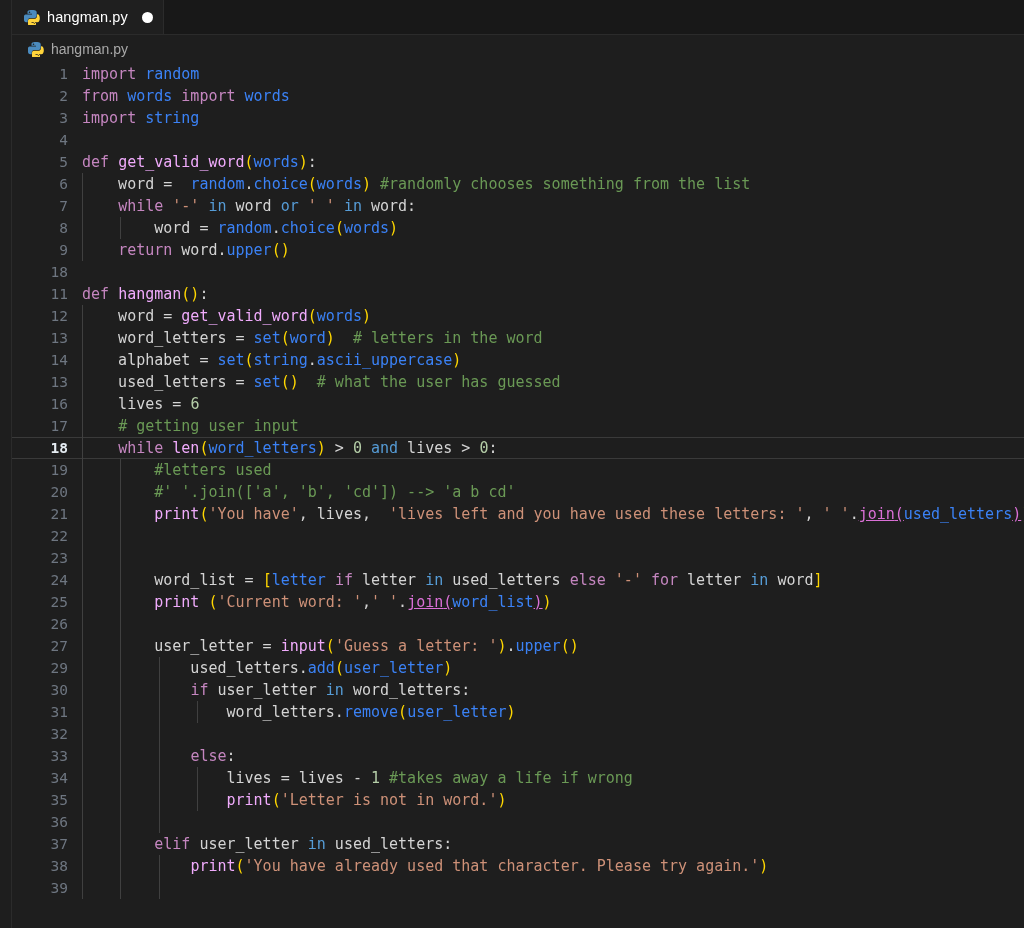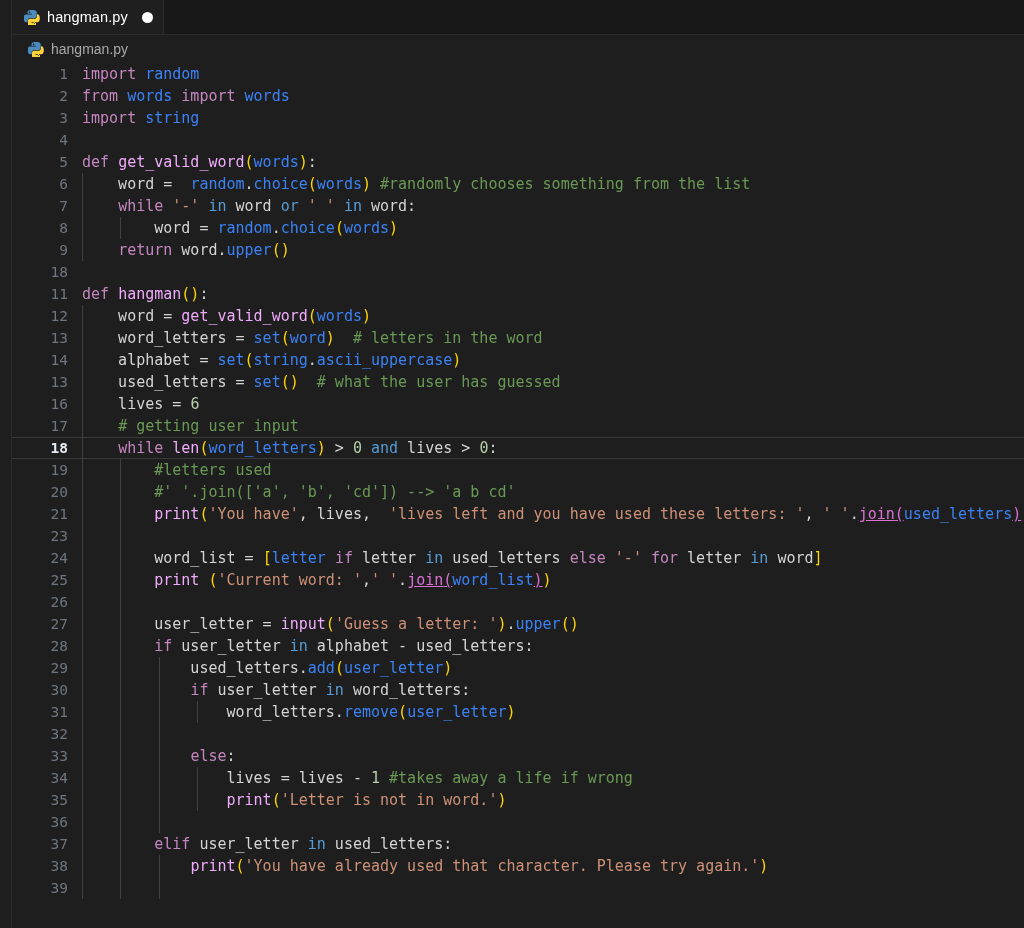--- a/index.html
+++ b/index.html
@@ -218,26 +218,26 @@
         <div class="line"><span class="ln">12</span><span class="guides"><span class="guide" style="left: 0px;"></span></span><span class="ltext"><span class="t-op">    word = </span><span class="t-fn">get_valid_word</span><span class="t-p0">(</span><span class="t-var">words</span><span class="t-p0">)</span></span></div>
         <div class="line"><span class="ln">13</span><span class="guides"><span class="guide" style="left: 0px;"></span></span><span class="ltext"><span class="t-op">    word_letters = </span><span class="t-builtin">set</span><span class="t-p0">(</span><span class="t-var">word</span><span class="t-p0">)</span><span class="t-op">  </span><span class="t-cmt"># letters in the word</span></span></div>
         <div class="line"><span class="ln">14</span><span class="guides"><span class="guide" style="left: 0px;"></span></span><span class="ltext"><span class="t-op">    alphabet = </span><span class="t-builtin">set</span><span class="t-p0">(</span><span class="t-var">string</span><span class="t-op">.</span><span class="t-var">ascii_uppercase</span><span class="t-p0">)</span></span></div>
         <div class="line"><span class="ln">13</span><span class="guides"><span class="guide" style="left: 0px;"></span></span><span class="ltext"><span class="t-op">    used_letters = </span><span class="t-builtin">set</span><span class="t-p0">()</span><span class="t-op">  </span><span class="t-cmt"># what the user has guessed</span></span></div>
         <div class="line"><span class="ln">16</span><span class="guides"><span class="guide" style="left: 0px;"></span></span><span class="ltext"><span class="t-op">    lives = </span><span class="t-num">6</span></span></div>
         <div class="line"><span class="ln">17</span><span class="guides"><span class="guide" style="left: 0px;"></span></span><span class="ltext"><span class="t-op">    </span><span class="t-cmt"># getting user input</span></span></div>
         <div class="line active"><span class="ln">18</span><span class="guides"><span class="guide" style="left: 0px;"></span></span><span class="ltext"><span class="t-op">    </span><span class="t-kw">while</span><span class="t-op"> </span><span class="t-fn">len</span><span class="t-p0">(</span><span class="t-var">word_letters</span><span class="t-p0">)</span><span class="t-op"> &gt; </span><span class="t-num">0</span><span class="t-op"> </span><span class="t-ctrl">and</span><span class="t-op"> lives &gt; </span><span class="t-num">0</span><span class="t-op">:</span></span></div>
         <div class="line"><span class="ln">19</span><span class="guides"><span class="guide" style="left: 0px;"></span><span class="guide" style="left: 38.4px;"></span></span><span class="ltext"><span class="t-op">        </span><span class="t-cmt">#letters used</span></span></div>
         <div class="line"><span class="ln">20</span><span class="guides"><span class="guide" style="left: 0px;"></span><span class="guide" style="left: 38.4px;"></span></span><span class="ltext"><span class="t-op">        </span><span class="t-cmt">#' '.join(['a', 'b', 'cd']) --&gt; 'a b cd'</span></span></div>
         <div class="line"><span class="ln">21</span><span class="guides"><span class="guide" style="left: 0px;"></span><span class="guide" style="left: 38.4px;"></span></span><span class="ltext"><span class="t-op">        </span><span class="t-fn">print</span><span class="t-p0">(</span><span class="t-str">'You have'</span><span class="t-op">, lives,  </span><span class="t-str">'lives left and you have used these letters: '</span><span class="t-op">, </span><span class="t-str">' '</span><span class="t-op">.</span><span class="t-p1">join</span><span class="t-p1">(</span><span class="t-var">used_letters</span><span class="t-p1">)</span><span class="t-p0">)</span></span></div>
+        <div class="line"><span class="ln">22</span><span class="guides"><span class="guide" style="left: 0px;"></span><span class="guide" style="left: 38.4px;"></span></span><span class="ltext"></span></div>
         <div class="line"><span class="ln">23</span><span class="guides"><span class="guide" style="left: 0px;"></span><span class="guide" style="left: 38.4px;"></span></span></div>
         <div class="line"><span class="ln">24</span><span class="guides"><span class="guide" style="left: 0px;"></span><span class="guide" style="left: 38.4px;"></span></span><span class="ltext"><span class="t-op">        word_list = </span><span class="t-p0">[</span><span class="t-var">letter</span><span class="t-op"> </span><span class="t-kw">if</span><span class="t-op"> letter </span><span class="t-ctrl">in</span><span class="t-op"> used_letters </span><span class="t-kw">else</span><span class="t-op"> </span><span class="t-str">'-'</span><span class="t-op"> </span><span class="t-kw">for</span><span class="t-op"> letter </span><span class="t-ctrl">in</span><span class="t-op"> word</span><span class="t-p0">]</span></span></div>
         <div class="line"><span class="ln">25</span><span class="guides"><span class="guide" style="left: 0px;"></span><span class="guide" style="left: 38.4px;"></span></span><span class="ltext"><span class="t-op">        </span><span class="t-fn">print</span><span class="t-op"> </span><span class="t-p0">(</span><span class="t-str">'Current word: '</span><span class="t-op">,</span><span class="t-str">' '</span><span class="t-op">.</span><span class="t-p1">join</span><span class="t-p1">(</span><span class="t-var">word_list</span><span class="t-p1">)</span><span class="t-p0">)</span></span></div>
         <div class="line"><span class="ln">26</span><span class="guides"><span class="guide" style="left: 0px;"></span><span class="guide" style="left: 38.4px;"></span></span><span class="ltext"></span></div>
         <div class="line"><span class="ln">27</span><span class="guides"><span class="guide" style="left: 0px;"></span><span class="guide" style="left: 38.4px;"></span></span><span class="ltext"><span class="t-op">        user_letter = </span><span class="t-fn">input</span><span class="t-p0">(</span><span class="t-str">'Guess a letter: '</span><span class="t-p0">)</span><span class="t-op">.</span><span class="t-var">upper</span><span class="t-p0">()</span></span></div>
-        <div class="line"><span class="ln">28</span><span class="guides"><span class="guide" style="left: 0px;"></span><span class="guide" style="left: 38.4px;"></span></span><span class="ltext"><span class="t-op">        </span><span class="t-kw">if</span><span class="t-op"> user_letter </span><span class="t-ctrl">in</span><span class="t-op"> alphabet - used_letters:</span></span></div>
         <div class="line"><span class="ln">29</span><span class="guides"><span class="guide" style="left: 0px;"></span><span class="guide" style="left: 38.4px;"></span><span class="guide" style="left: 76.8px;"></span></span><span class="ltext"><span class="t-op">            used_letters.</span><span class="t-var">add</span><span class="t-p0">(</span><span class="t-var">user_letter</span><span class="t-p0">)</span></span></div>
         <div class="line"><span class="ln">30</span><span class="guides"><span class="guide" style="left: 0px;"></span><span class="guide" style="left: 38.4px;"></span><span class="guide" style="left: 76.8px;"></span></span><span class="ltext"><span class="t-op">            </span><span class="t-kw">if</span><span class="t-op"> user_letter </span><span class="t-ctrl">in</span><span class="t-op"> word_letters:</span></span></div>
         <div class="line"><span class="ln">31</span><span class="guides"><span class="guide" style="left: 0px;"></span><span class="guide" style="left: 38.4px;"></span><span class="guide" style="left: 76.8px;"></span><span class="guide" style="left: 115.2px;"></span></span><span class="ltext"><span class="t-op">                word_letters.</span><span class="t-var">remove</span><span class="t-p0">(</span><span class="t-var">user_letter</span><span class="t-p0">)</span></span></div>
         <div class="line"><span class="ln">32</span><span class="guides"><span class="guide" style="left: 0px;"></span><span class="guide" style="left: 38.4px;"></span><span class="guide" style="left: 76.8px;"></span></span><span class="ltext"></span></div>
         <div class="line"><span class="ln">33</span><span class="guides"><span class="guide" style="left: 0px;"></span><span class="guide" style="left: 38.4px;"></span><span class="guide" style="left: 76.8px;"></span></span><span class="ltext"><span class="t-op">            </span><span class="t-kw">else</span><span class="t-op">:</span></span></div>
         <div class="line"><span class="ln">34</span><span class="guides"><span class="guide" style="left: 0px;"></span><span class="guide" style="left: 38.4px;"></span><span class="guide" style="left: 76.8px;"></span><span class="guide" style="left: 115.2px;"></span></span><span class="ltext"><span class="t-op">                lives = lives - </span><span class="t-num">1</span><span class="t-op"> </span><span class="t-cmt">#takes away a life if wrong</span></span></div>
         <div class="line"><span class="ln">35</span><span class="guides"><span class="guide" style="left: 0px;"></span><span class="guide" style="left: 38.4px;"></span><span class="guide" style="left: 76.8px;"></span><span class="guide" style="left: 115.2px;"></span></span><span class="ltext"><span class="t-op">                </span><span class="t-fn">print</span><span class="t-p0">(</span><span class="t-str">'Letter is not in word.'</span><span class="t-p0">)</span></span></div>
         <div class="line"><span class="ln">36</span><span class="guides"><span class="guide" style="left: 0px;"></span><span class="guide" style="left: 38.4px;"></span><span class="guide" style="left: 76.8px;"></span></span><span class="ltext"></span></div>
         <div class="line"><span class="ln">37</span><span class="guides"><span class="guide" style="left: 0px;"></span><span class="guide" style="left: 38.4px;"></span></span><span class="ltext"><span class="t-op">        </span><span class="t-kw">elif</span><span class="t-op"> user_letter </span><span class="t-ctrl">in</span><span class="t-op"> used_letters:</span></span></div>
         <div class="line"><span class="ln">38</span><span class="guides"><span class="guide" style="left: 0px;"></span><span class="guide" style="left: 38.4px;"></span><span class="guide" style="left: 76.8px;"></span></span><span class="ltext"><span class="t-op">            </span><span class="t-fn">print</span><span class="t-p0">(</span><span class="t-str">'You have already used that character. Please try again.'</span><span class="t-p0">)</span></span></div>

